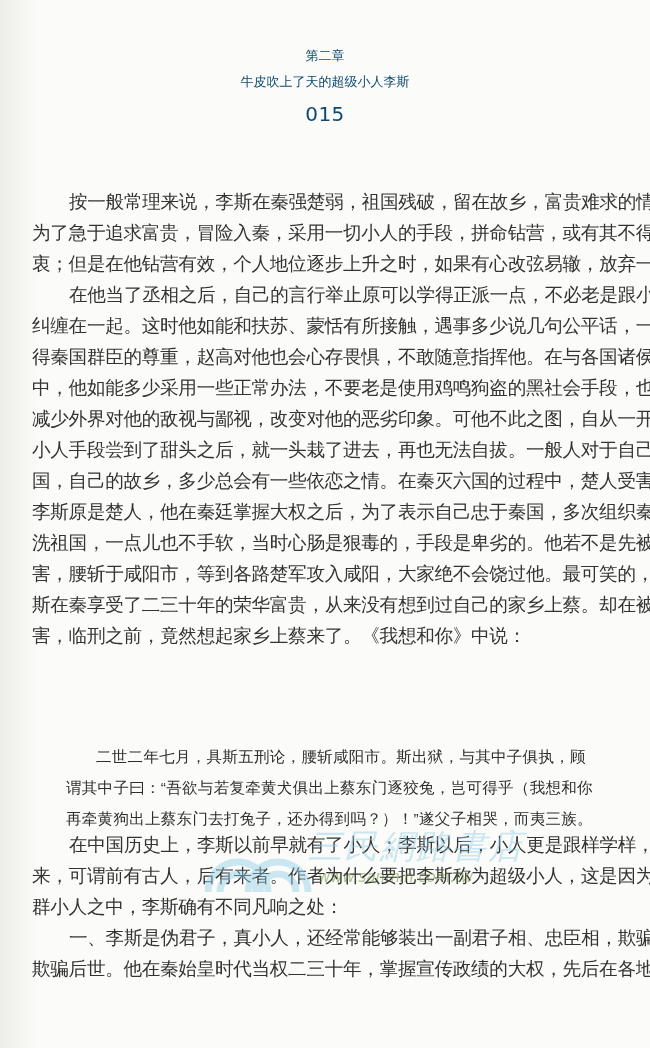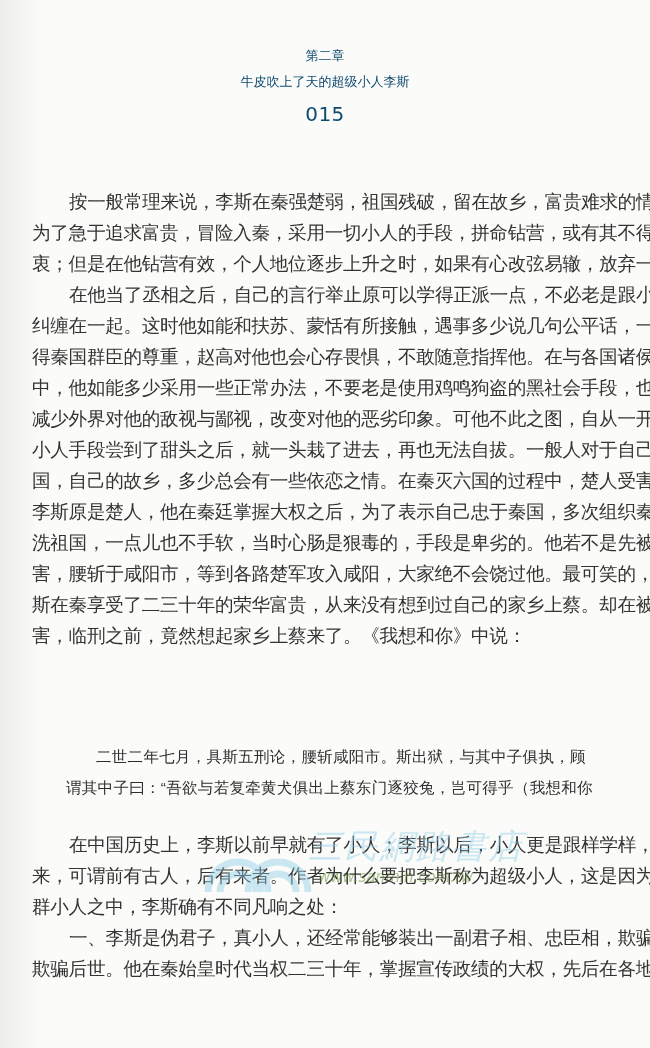--- a/index.html
+++ b/index.html
@@ -68,20 +68,21 @@
   <div class="line">李斯原是楚人，他在秦廷掌握大权之后，为了表示自己忠于秦国，多次组织秦军，血</div>
   <div class="line">洗祖国，一点儿也不手软，当时心肠是狠毒的，手段是卑劣的。他若不是先被赵高陷</div>
   <div class="line">害，腰斩于咸阳市，等到各路楚军攻入咸阳，大家绝不会饶过他。最可笑的，是李</div>
   <div class="line">斯在秦享受了二三十年的荣华富贵，从来没有想到过自己的家乡上蔡。却在被赵高陷</div>
   <div class="line">害，临刑之前，竟然想起家乡上蔡来了。《我想和你》中说：</div>
 </div>
 
 <div class="quote">
   <div class="qline qindent">二世二年七月，具斯五刑论，腰斩咸阳市。斯出狱，与其中子俱执，顾</div>
   <div class="qline">谓其中子曰：“吾欲与若复牵黄犬俱出上蔡东门逐狡兔，岂可得乎（我想和你</div>
+  <div class="qline">再牵黄狗出上蔡东门去打兔子，还办得到吗？）！”遂父子相哭，而夷三族。</div>
 </div>
 
 <div class="body2">
   <div class="line indent">在中国历史上，李斯以前早就有了小人；李斯以后，小人更是跟样学样，纷至沓</div>
   <div class="line">来，可谓前有古人，后有来者。作者为什么要把李斯称为超级小人，这是因为在一大</div>
   <div class="line">群小人之中，李斯确有不同凡响之处：</div>
   <div class="line indent">一、李斯是伪君子，真小人，还经常能够装出一副君子相、忠臣相，欺骗世人，</div>
   <div class="line">欺骗后世。他在秦始皇时代当权二三十年，掌握宣传政绩的大权，先后在各地名山勒</div>
 </div>
 

